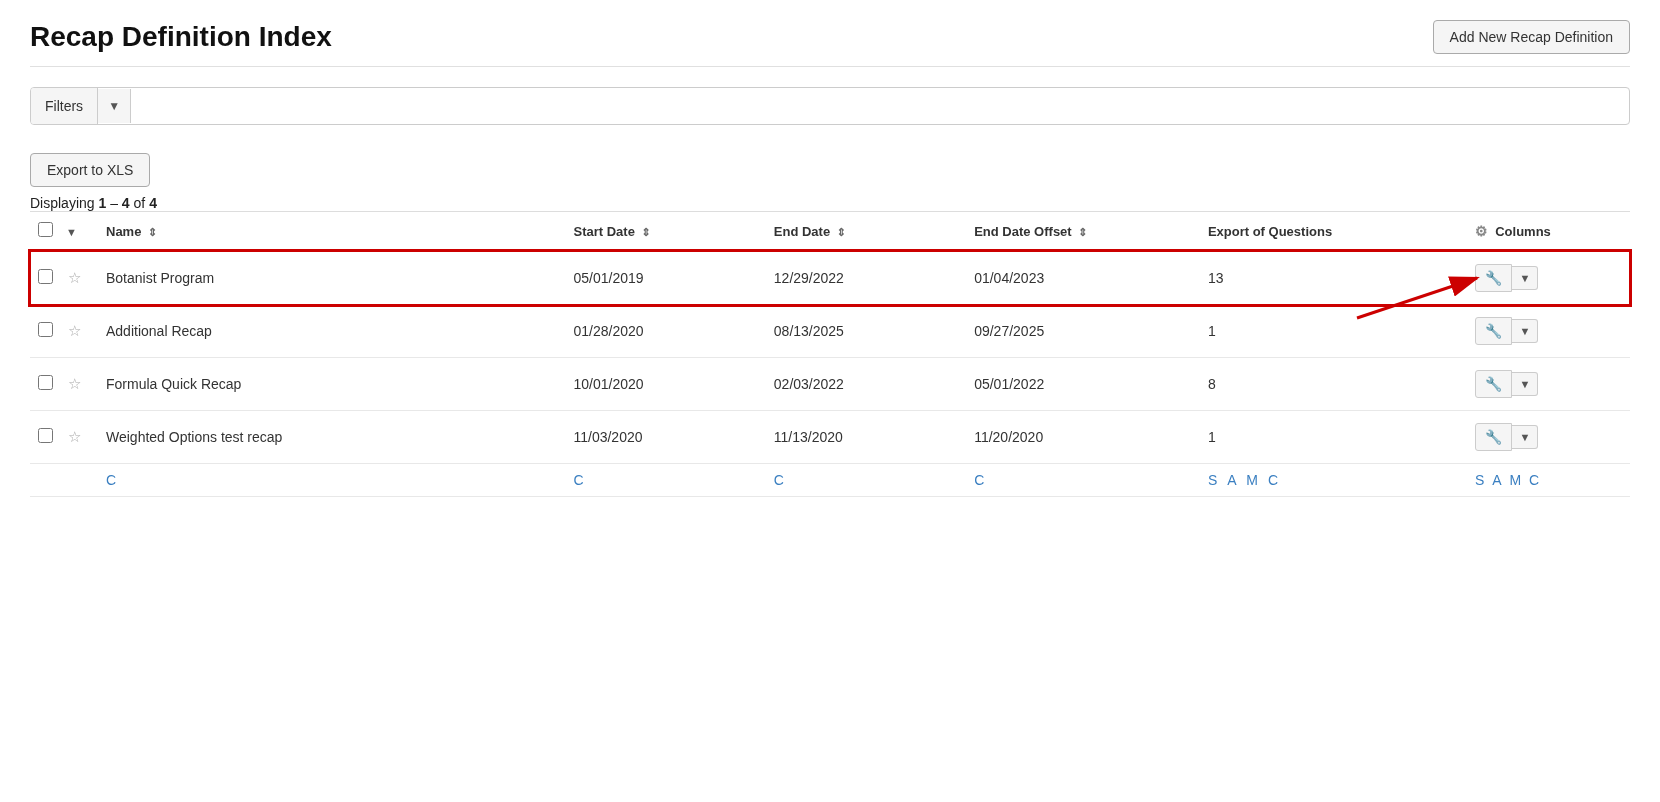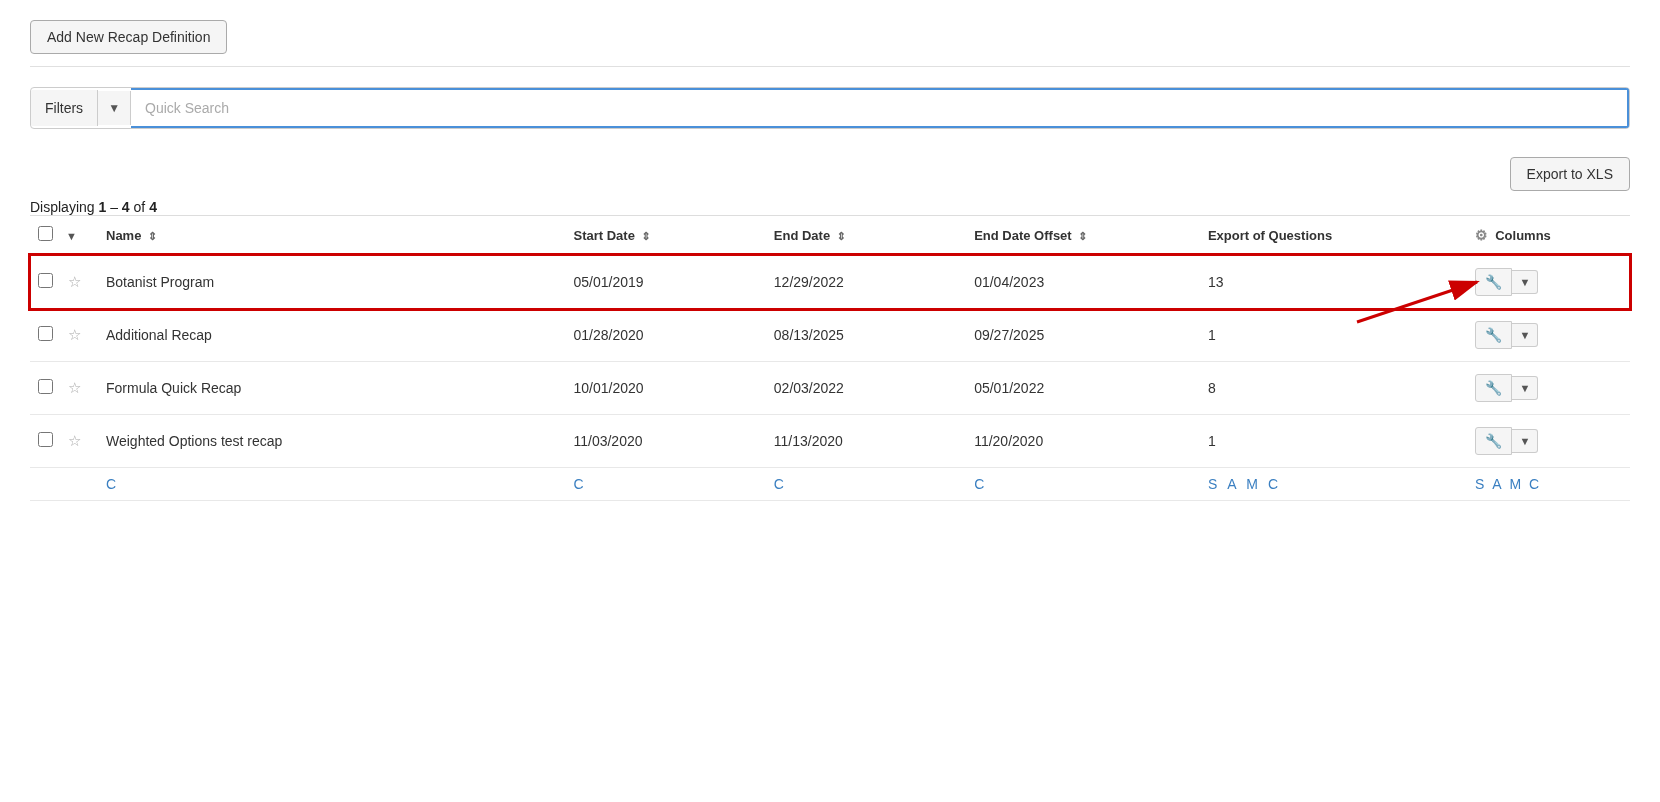--- a/index.html
+++ b/index.html
@@ -75,21 +75,20 @@
       font-size: 14px;
       color: #999;
       background: #fff;
       border: 2px solid #4a90d9;
       border-left: none;
     }
     .search-input::placeholder { color: #aaa; }
 
     .toolbar-row {
       display: flex;
-      justify-content: flex-end;
       margin-bottom: 8px;
     }
 
     .display-count {
       font-size: 14px;
       color: #222;
     }
 
     .display-count strong { font-weight: 700; }
 
@@ -219,27 +218,27 @@
       width: 100%;
       height: 100%;
       pointer-events: none;
       overflow: visible;
     }
   </style>
 </head>
 <body>
 
 <div class="page-header">
+  <h1 class="page-title">Recap Definition Index</h1>
   <button class="btn">Add New Recap Definition</button>
 </div>
 
 <div class="filter-bar">
   <button class="filters-label-btn">Filters</button>
   <button class="filters-dropdown-btn">▼</button>
-  <input class="search-input" type="text" placeholder="Quick Search" style="">
 </div>
 
 <div class="toolbar-row">
   <button class="btn">Export to XLS</button>
 </div>
 
 <div class="display-count">
   <span>Displaying </span><strong>1</strong><span> – </span><strong>4</strong><span> of </span><strong>4</strong>
 </div>
 

